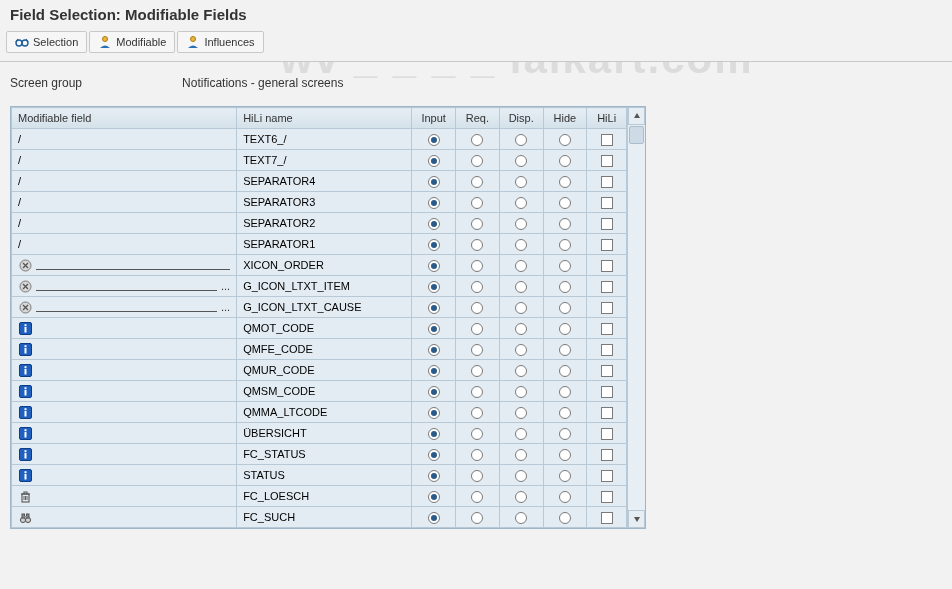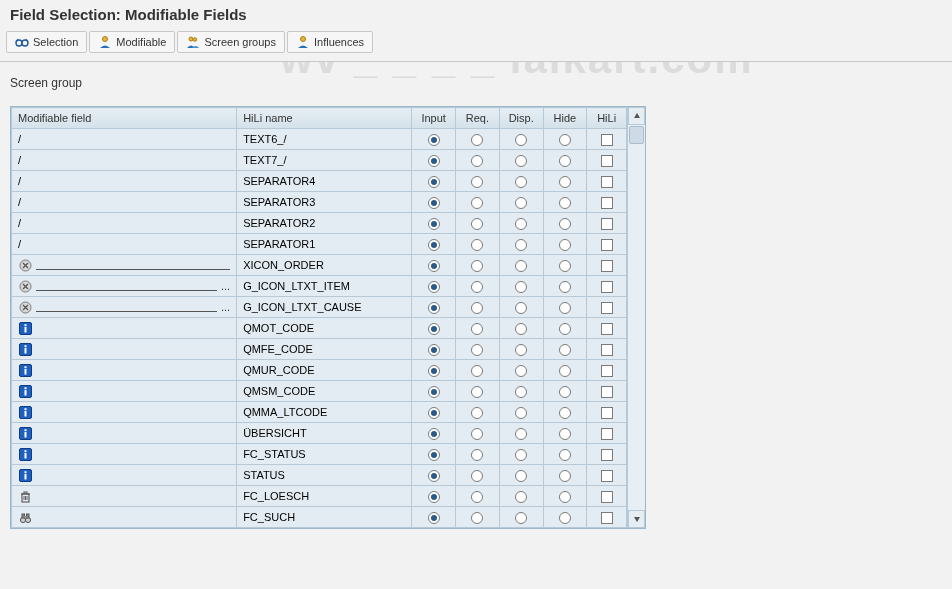--- a/index.html
+++ b/index.html
@@ -211,41 +211,31 @@
       <svg width="14" height="14" viewBox="0 0 14 14">
           <circle cx="7" cy="4" r="2.5" fill="#e8b838" stroke="#aa7a10"></circle>
           <path d="M2 13 Q7 8 12 13 Z" fill="#2a6fb5"></path>
         </svg>
     </span>
     <span>Modifiable</span>
   </div>
   <div class="toolbar-btn">
     <span class="toolbar-icon">
       <svg width="14" height="14" viewBox="0 0 14 14">
-          <circle cx="5" cy="4" r="2" fill="#e8b838" stroke="#aa7a10"></circle>
-          <circle cx="9" cy="4.5" r="1.7" fill="#e8b838" stroke="#aa7a10"></circle>
-          <path d="M1 13 Q5 8 9 13 Z" fill="#2a6fb5"></path>
-          <path d="M6 13 Q10 9 13 13 Z" fill="#4a8fd5"></path>
-        </svg>
-    </span>
-    <span>Screen groups</span>
-  </div>
-  <div class="toolbar-btn">
-    <span class="toolbar-icon">
-      <svg width="14" height="14" viewBox="0 0 14 14">
           <circle cx="7" cy="4" r="2.5" fill="#e8b838" stroke="#aa7a10"></circle>
           <path d="M2 13 Q7 8 12 13 Z" fill="#2a6fb5"></path>
         </svg>
     </span>
     <span>Influences</span>
   </div>
 </div>
 
 <div class="screen-group-row">
   <span>Screen group</span>
+  <span>Notifications - general screens</span>
 </div>
 
 <div class="panel">
   <div class="table-wrap">
     <table class="table">
       <thead>
         <tr>
           <th class="col-mod">Modifiable field</th>
           <th class="col-fname">HiLi name</th>
           <th class="col-radio">Input</th>

